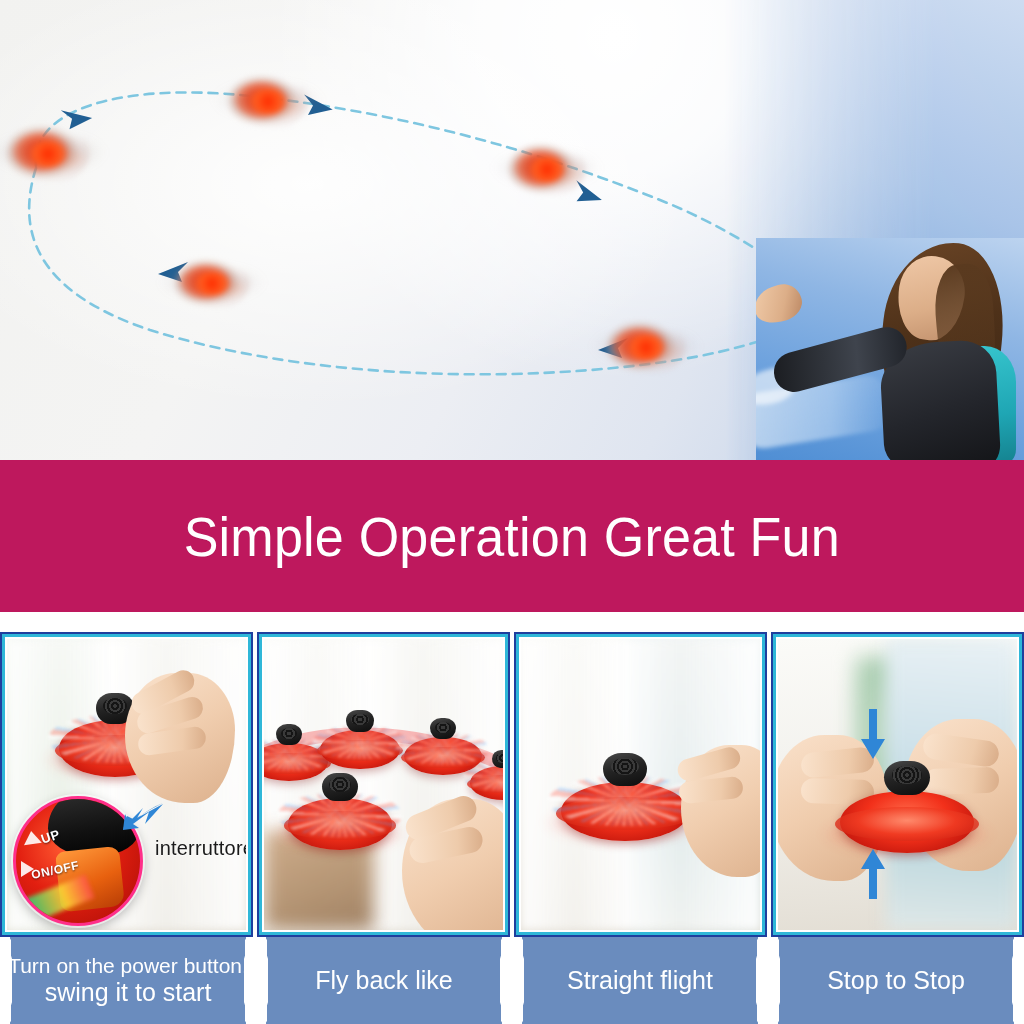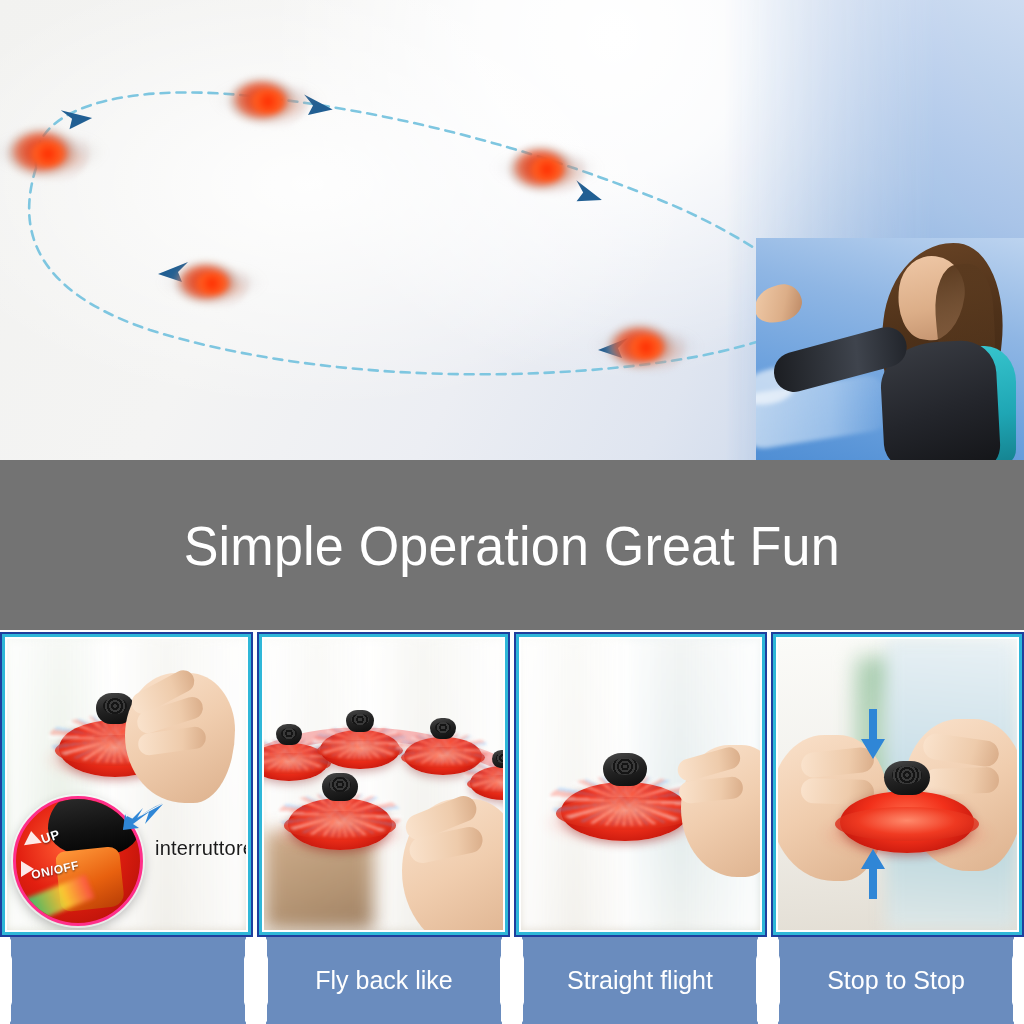--- a/index.html
+++ b/index.html
@@ -110,22 +110,22 @@
   }
   .w-reflect2{
     position:absolute; right:228px; top:132px; width:54px; height:34px;
     background:rgba(255,255,255,.60);
     border-radius:52% 40% 46% 60% / 60% 54% 48% 44%;
     transform:rotate(-16deg); filter:blur(2px);
   }
 
   
   .banner{
-    position:absolute; left:0; top:460px; width:1024px; height:170px;
-    background:#737373;
+    position:absolute; left:0; top:460px; width:1024px; height:152px;
+    background:#be185d;
     display:flex; align-items:center; justify-content:center;
   }
   .banner h1{
     color:#ffffff;
     font-size:56px;
     font-weight:400;
     letter-spacing:.2px;
     transform:scaleX(.93);
     white-space:nowrap;
     text-shadow:0 1px 1px rgba(0,0,0,.06);
@@ -509,20 +509,22 @@
         <path d="M13 2 L25 22 h-8 v30 h-8 V22 h-8 Z" fill="#2f86d6"></path>
       </svg>
     </div>
   </div>
 </div>
 
 <div class="captions">
   <div class="cap">
     <div class="fill"></div>
     <div class="txt">
+      <span class="l1">Turn on the power button,</span>
+      <span class="l2">swing it to start</span>
     </div>
     <div class="lens"></div>
   </div>
   <div class="cap">
     <div class="fill"></div>
     <div class="txt">
       <span class="l2">Fly back like</span>
     </div>
     <div class="lens"></div>
   </div>

